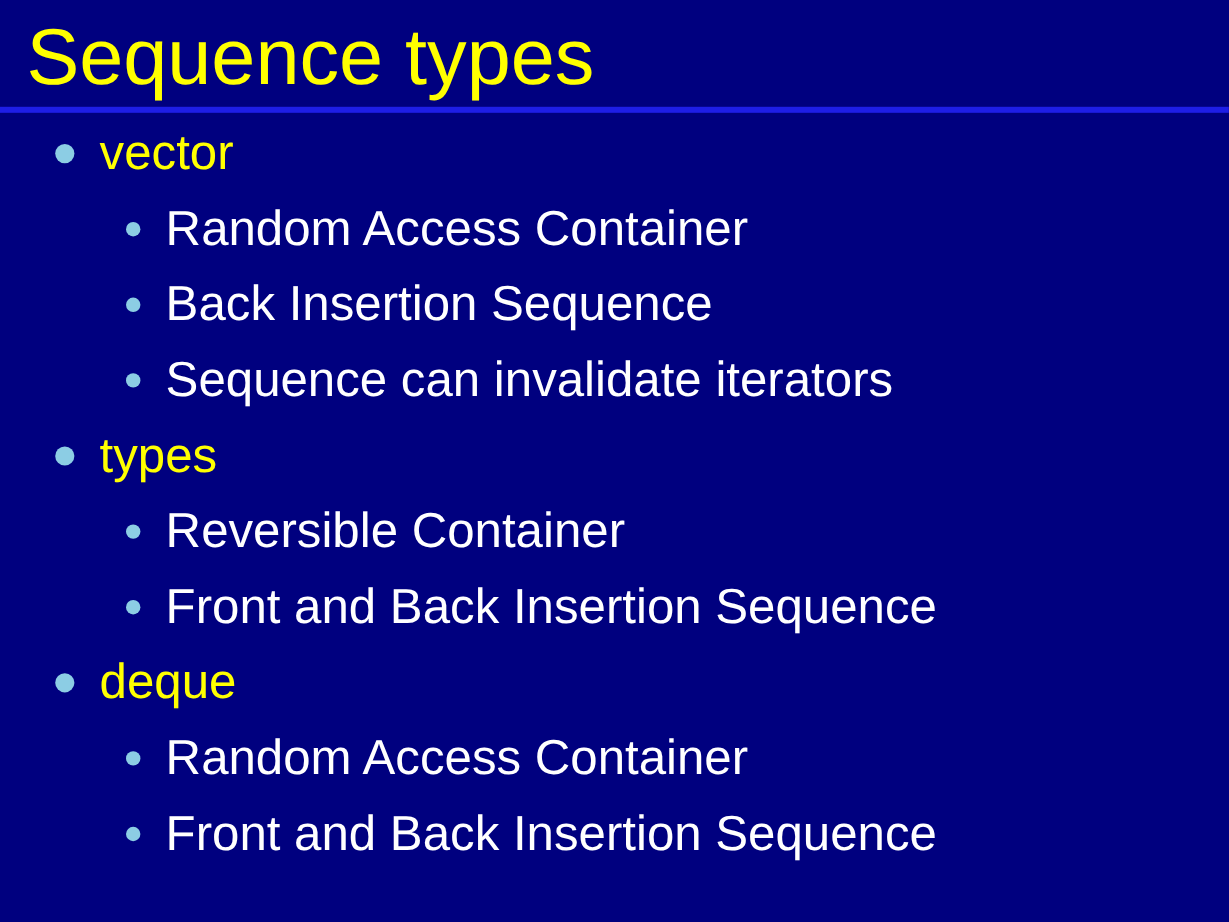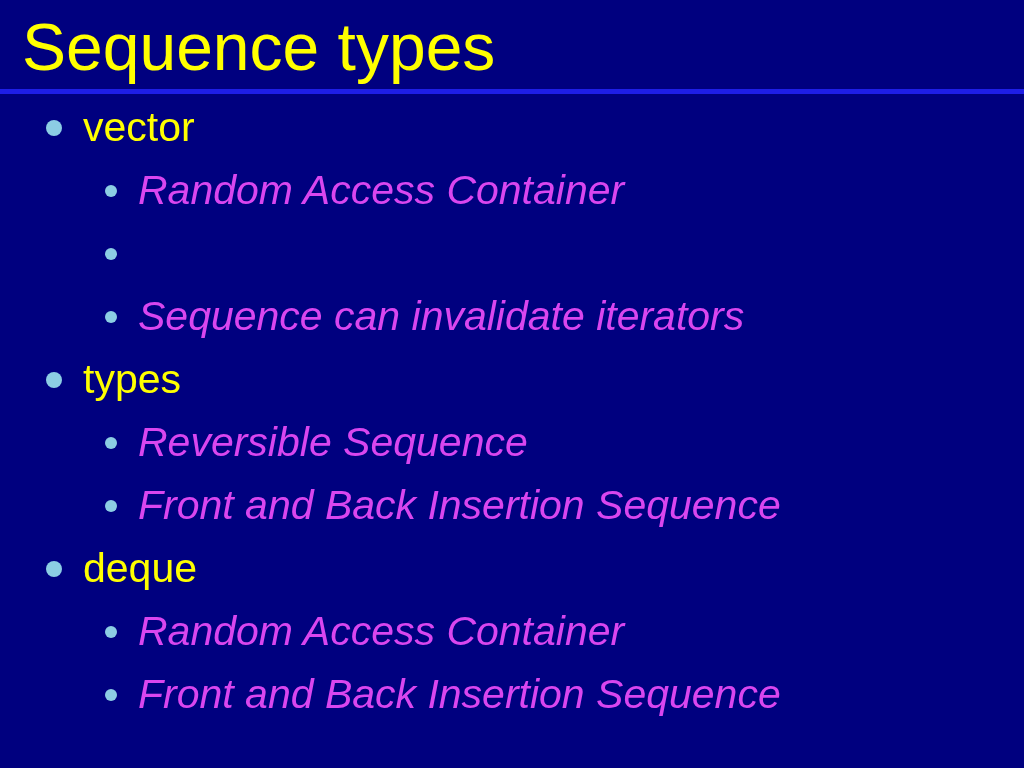--- a/index.html
+++ b/index.html
@@ -99,23 +99,22 @@
   li.l1 > .txt {
     display: inline-block;
     vertical-align: baseline;
   }
 
   
   li.l2 {
     padding-left: 138px;
     height: 63px;
     line-height: 63px;
-    color: #d946ef;
+    color: #ffffff;
     font-size: 41px;
-    font-style: italic;
   }
   li.l2 > .bullet {
     position: absolute;
     left: 105px;
     top: 50%;
     margin-top: -6px;
     width: 12px;
     height: 12px;
     border-radius: 50%;
     background: #8CCDE4;
@@ -142,35 +141,36 @@
         <span class="bullet"></span>
         <span class="txt">vector</span>
       </li>
       <ul class="lvl2">
         <li class="item l2">
           <span class="bullet"></span>
           <span class="txt">Random Access Container</span>
         </li>
         <li class="item l2">
           <span class="bullet"></span>
+          <span class="txt">Back Insertion Sequence</span>
         </li>
         <li class="item l2">
           <span class="bullet"></span>
           <span class="txt">Sequence can invalidate iterators</span>
         </li>
       </ul>
 
       <li class="item l1">
         <span class="bullet"></span>
         <span class="txt">types</span>
       </li>
       <ul class="lvl2">
         <li class="item l2">
           <span class="bullet"></span>
-          <span class="txt">Reversible Sequence</span>
+          <span class="txt">Reversible Container</span>
         </li>
         <li class="item l2">
           <span class="bullet"></span>
           <span class="txt">Front and Back Insertion Sequence</span>
         </li>
       </ul>
 
       <li class="item l1">
         <span class="bullet"></span>
         <span class="txt">deque</span>

